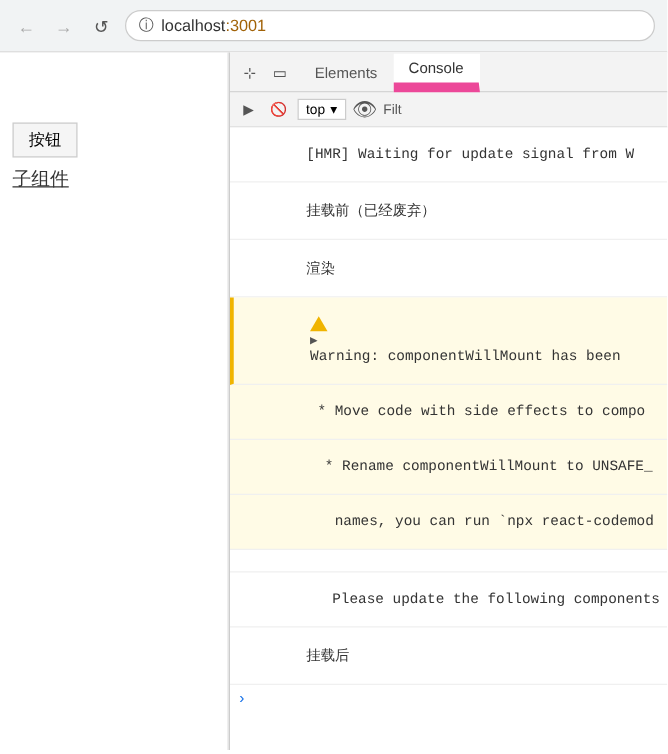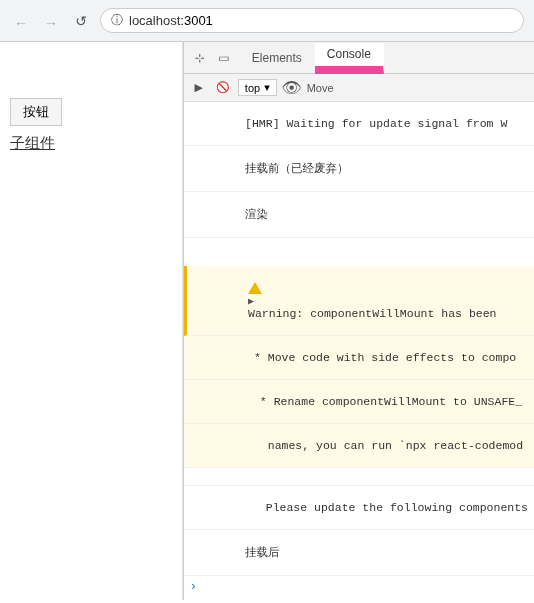--- a/index.html
+++ b/index.html
@@ -53,21 +53,21 @@
       color: #555;
       font-size: 12px;
     }
 
     .address-text {
       font-size: 13px;
       color: #333;
     }
 
     .address-text .port {
-      color: #000000;
+      color: #a16207;
     }
 
     
     .main-area {
       display: flex;
       height: calc(603px - 45px);
     }
 
     
     .page-area {
@@ -211,21 +211,20 @@
       border-bottom: 1px solid #f0f0f0;
       color: #333;
       white-space: pre;
       overflow: hidden;
     }
 
     .console-line.warning {
       background: #fffbe6;
       border-left: 3px solid #f0b400;
       color: #333;
-      margin-top: 28px;
     }
 
     .console-line.warning-detail {
       background: #fffbe6;
       padding-left: 8px;
     }
 
     .warning-triangle {
       display: inline-block;
       width: 0;
@@ -299,21 +298,21 @@
     </div>
 
     <div class="console-toolbar">
       <div class="console-toolbar-btn">▶</div>
       <div class="console-toolbar-btn">🚫</div>
       <div class="context-select">
         <span>top</span>
         <span>▾</span>
       </div>
       <div class="eye-icon">👁</div>
-      <div class="filter-label">Move</div>
+      <div class="filter-label">Filt</div>
     </div>
 
     <div class="console-output">
 
       <div class="console-line">
         <span>[HMR] Waiting for update signal from W</span>
       </div>
       <div class="console-line">
         <span class="chinese-text">挂载前（已经废弃）</span>
       </div>

